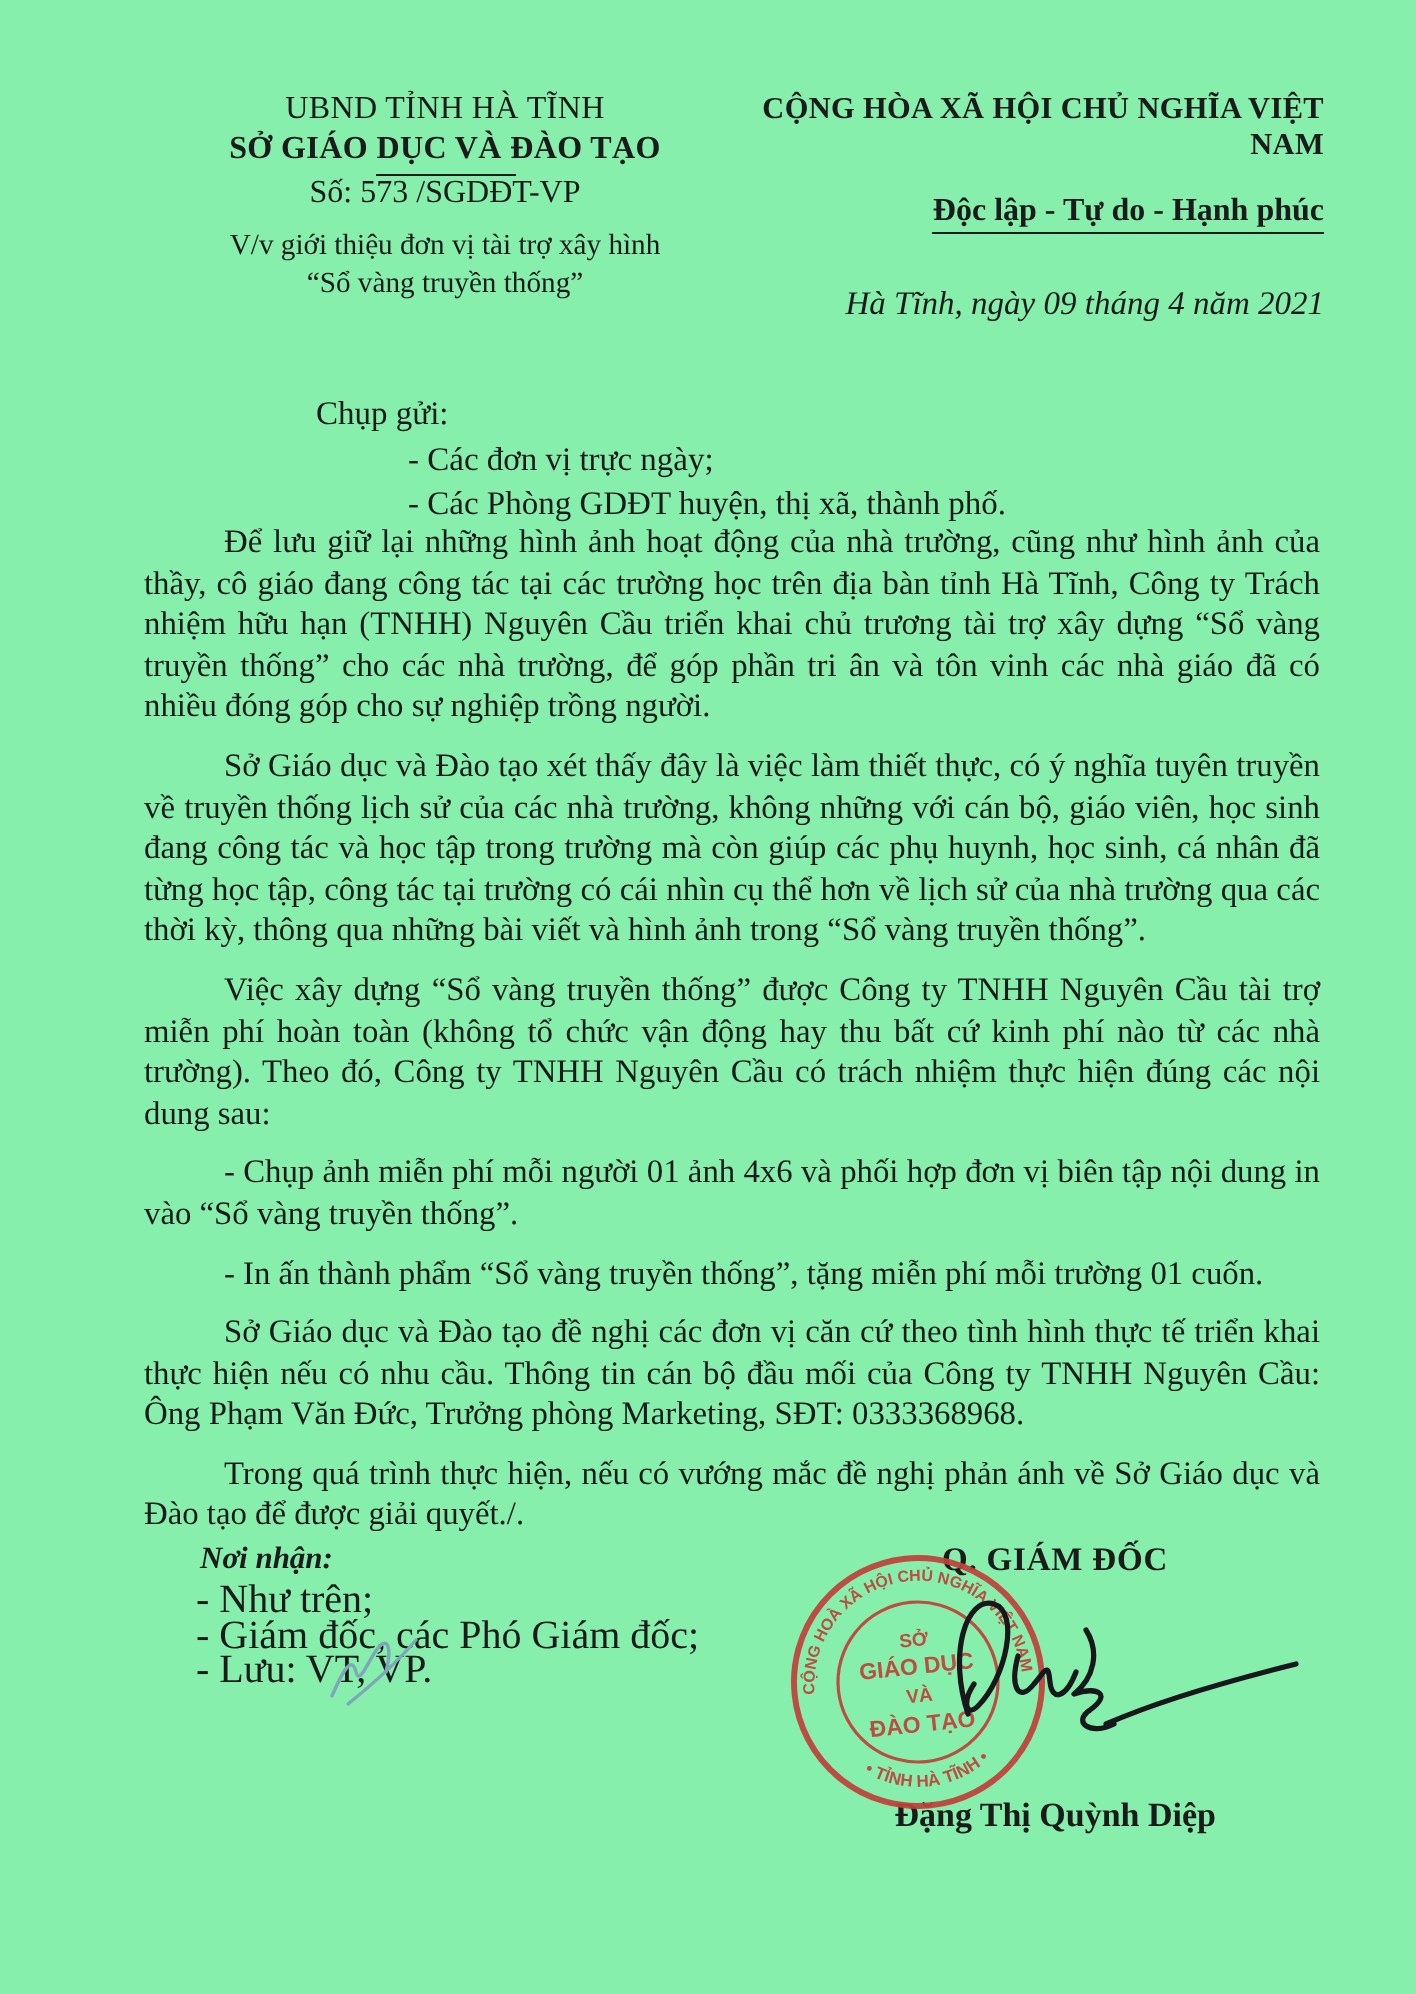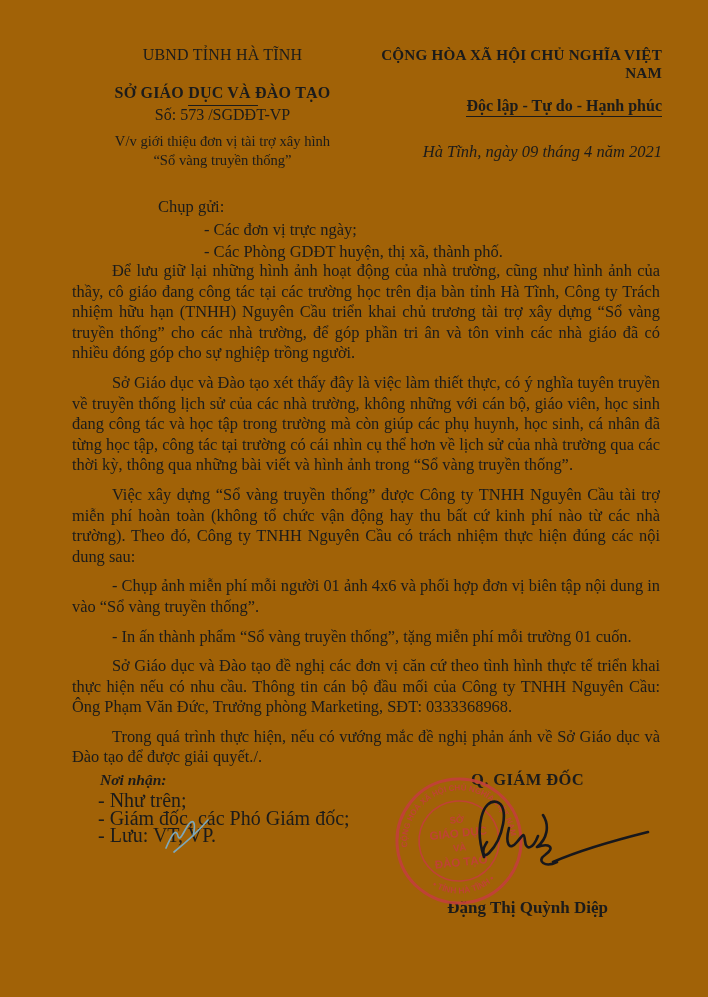--- a/index.html
+++ b/index.html
@@ -1,25 +1,25 @@
 <!DOCTYPE html>
 <html><head>
 <meta charset="utf-8">
 <style>
   html,body{margin:0;padding:0;background:#e9e9e7;}
   .page{
     position:relative;width:708px;height:997px;margin:0 auto;
-    background:#a16207;color:#1b1b1b;
+    background:#86efac;color:#1b1b1b;
     font-family:"Liberation Serif","DejaVu Serif",serif;
     overflow:hidden;
   }
   
   .hdr-left{position:absolute;left:100px;top:46px;width:245px;text-align:center;}
   .org-parent{font-size:16px;letter-spacing:.2px;}
-  .org-name{font-size:16px;font-weight:bold;margin-top:20px;letter-spacing:.2px;}
+  .org-name{font-size:16px;font-weight:bold;margin-top:2px;letter-spacing:.2px;}
   .org-rule{width:70px;border-top:1.6px solid #1b1b1b;margin:3px auto 0;}
   .doc-number{font-size:16px;}
   .subject{font-size:14.6px;margin-top:8px;line-height:19px;}
   .hdr-right{position:absolute;left:348px;top:46px;width:314px;text-align:right;}
   .nat-title{font-size:15.2px;font-weight:bold;letter-spacing:.2px;}
   .nat-motto{display:inline-block;font-size:16px;font-weight:bold;margin-top:15px;
     padding-bottom:1px;border-bottom:1.6px solid #1b1b1b;}
   .place-date{font-size:16.5px;font-style:italic;margin-top:25px;}
   
   .kinh-gui{position:absolute;left:158px;top:197px;font-size:16.5px;}

